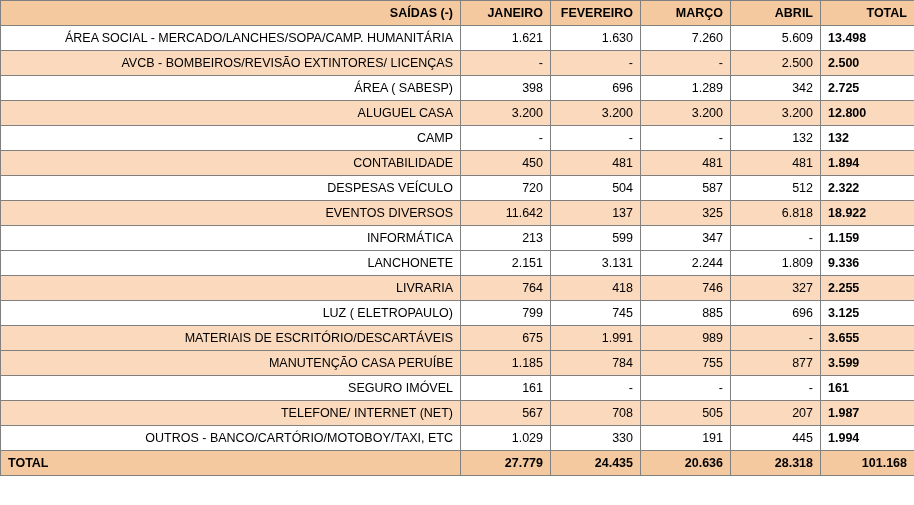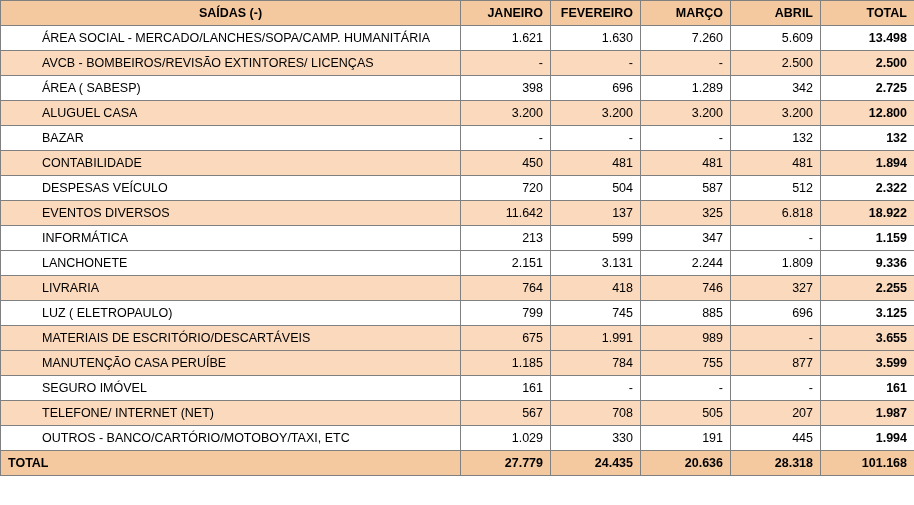--- a/index.html
+++ b/index.html
@@ -36,31 +36,30 @@
     white-space: nowrap;
     overflow: hidden;
   }
   thead th {
     background: #f5c9a0;
     font-weight: bold;
     text-align: right;
     font-size: 12.5px;
   }
   thead th.head-label {
-    text-align: center;
+    text-align: right;
   }
   tbody td.label {
-    text-align: left;
+    text-align: right;
     padding-left: 41px;
   }
   tbody td.num {
     text-align: right;
   }
   tbody td.total {
-    text-align: right;
     font-weight: bold;
     margin-left: 8px;
   }
   tbody tr.alt td {
     background: #fbd9bd;
   }
   tbody tr.alt td.label {
     font-weight: normal;
   }
   tbody tr.plain td {
@@ -130,21 +129,21 @@
         </tr>
         <tr class="alt">
           <td class="label">ALUGUEL CASA</td>
           <td class="num">3.200</td>
           <td class="num">3.200</td>
           <td class="num">3.200</td>
           <td class="num">3.200</td>
           <td class="total">12.800</td>
         </tr>
         <tr class="plain">
-          <td class="label">BAZAR</td>
+          <td class="label">CAMP</td>
           <td class="num">-</td>
           <td class="num">-</td>
           <td class="num">-</td>
           <td class="num">132</td>
           <td class="total">132</td>
         </tr>
         <tr class="alt">
           <td class="label">CONTABILIDADE</td>
           <td class="num">450</td>
           <td class="num">481</td>

